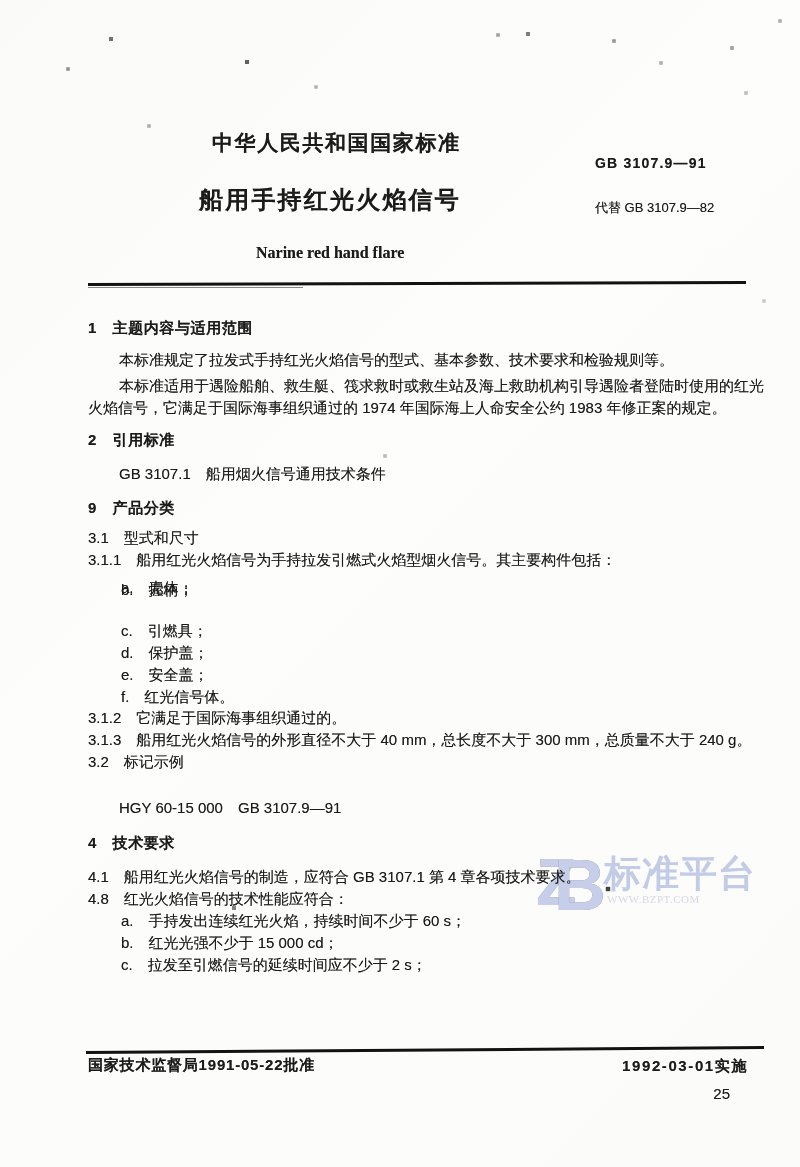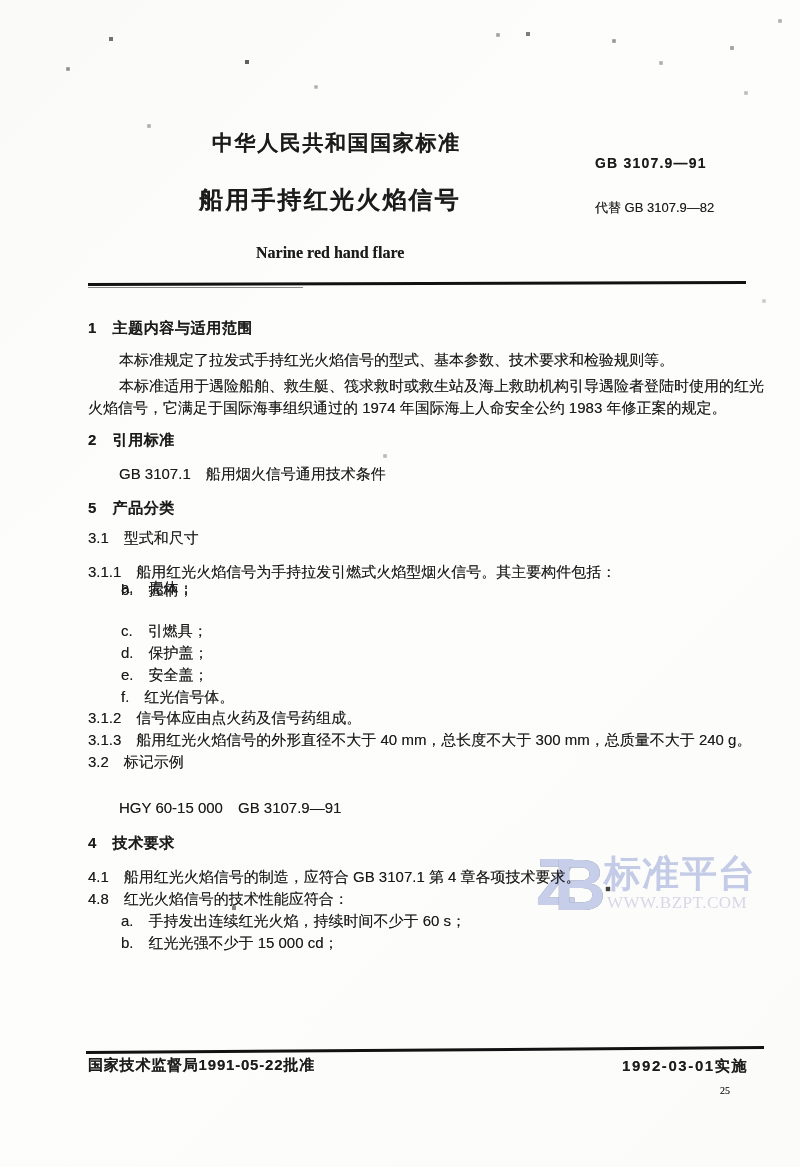--- a/index.html
+++ b/index.html
@@ -20,26 +20,26 @@
   .rule-top-echo{position:absolute;left:88px;top:287px;width:215px;height:1px;background:#3a3a3a;opacity:.6;}
   
   .bl{position:absolute;left:88px;font-size:15px;line-height:20px;white-space:nowrap;z-index:2;}
   .bl.h{font-weight:bold;letter-spacing:.6px;}
   .bl.ind{left:119px;}
   .bl.li{left:121px;}
   
   .wm{position:absolute;z-index:1;}
   .wm-logo{left:536px;top:843px;}
   .wm-name{left:604px;top:849px;font-size:37px;font-weight:bold;color:#c3cbe7;letter-spacing:1px;white-space:nowrap;text-shadow:none;}
-  .wm-url{left:607px;top:893px;font-size:17px;color:#d9d6e8;font-family:"Liberation Serif","DejaVu Serif",serif;letter-spacing:.5px;white-space:nowrap;text-shadow:none;}
+  .wm-url{left:607px;top:893px;font-size:11px;color:#d9d6e8;font-family:"Liberation Serif","DejaVu Serif",serif;letter-spacing:.5px;white-space:nowrap;text-shadow:none;}
   
   .rule-bot{position:absolute;left:86px;top:1051px;width:678px;height:2.5px;background:#121212;transform:rotate(-0.42deg);transform-origin:left center;}
   .approval{position:absolute;left:88px;top:1056px;font-size:15px;font-weight:bold;letter-spacing:.8px;white-space:nowrap;}
   .impl{position:absolute;right:52px;top:1057px;font-size:15px;font-weight:bold;letter-spacing:1.6px;white-space:nowrap;}
-  .pageno{position:absolute;right:70px;top:1085px;font-size:10px;font-family:Liberation Serif, serif;}
+  .pageno{position:absolute;right:70px;top:1085px;font-size:15px;}
   
   .specks{position:absolute;left:0;top:0;width:2px;height:2px;z-index:0;background:transparent;
     box-shadow:
       110px 38px 0 1px rgba(40,40,40,.65), 67px 68px 0 .8px rgba(40,40,40,.5),
       246px 61px 0 1px rgba(30,30,30,.7), 315px 86px 0 .7px rgba(60,60,60,.4),
       497px 34px 0 .8px rgba(50,50,50,.45), 527px 33px 0 1px rgba(40,40,40,.6),
       613px 40px 0 .8px rgba(50,50,50,.5), 660px 62px 0 .8px rgba(60,60,60,.4),
       731px 47px 0 .9px rgba(50,50,50,.45), 779px 20px 0 .8px rgba(60,60,60,.4),
       745px 92px 0 .8px rgba(70,70,70,.35), 607px 888px 0 1.2px rgba(20,20,20,.8),
       233px 907px 0 1px rgba(30,30,30,.55), 384px 455px 0 .8px rgba(60,60,60,.35),
@@ -66,37 +66,38 @@
   <div class="title-en">Narine red hand flare</div>
   <div class="rule-top"></div>
   <div class="rule-top-echo"></div>
 
   <div class="bl h" style="top:318px">1　主题内容与适用范围</div>
   <div class="bl ind" style="top:376px">本标准适用于遇险船舶、救生艇、筏求救时或救生站及海上救助机构引导遇险者登陆时使用的红光</div>
   <div class="bl ind" style="top:350px">本标准规定了拉发式手持红光火焰信号的型式、基本参数、技术要求和检验规则等。</div>
   <div class="bl" style="top:398px">火焰信号，它满足于国际海事组织通过的 1974 年国际海上人命安全公约 1983 年修正案的规定。</div>
   <div class="bl h" style="top:430px">2　引用标准</div>
   <div class="bl ind" style="top:464px">GB 3107.1　船用烟火信号通用技术条件</div>
-  <div class="bl h" style="top:498px">5　产品分类</div>
+  <div class="bl h" style="top:498px">9　产品分类</div>
   <div class="bl" style="top:528px">3.1　型式和尺寸</div>
-  <div class="bl" style="top:562px">3.1.1　船用红光火焰信号为手持拉发引燃式火焰型烟火信号。其主要构件包括：</div>
+  <div class="bl" style="top:550px">3.1.1　船用红光火焰信号为手持拉发引燃式火焰型烟火信号。其主要构件包括：</div>
   <div class="bl li" style="top:578px">a.　壳体；</div>
   <div class="bl li" style="top:580px">b.　握柄；</div>
   <div class="bl li" style="top:621px">c.　引燃具；</div>
   <div class="bl li" style="top:643px">d.　保护盖；</div>
   <div class="bl li" style="top:665px">e.　安全盖；</div>
   <div class="bl li" style="top:687px">f.　红光信号体。</div>
-  <div class="bl" style="top:708px">3.1.2　信号体应由点火药及信号药组成。</div>
+  <div class="bl" style="top:708px">3.1.2　它满足于国际海事组织通过的。</div>
   <div class="bl" style="top:730px">3.1.3　船用红光火焰信号的外形直径不大于 40 mm，总长度不大于 300 mm，总质量不大于 240 g。</div>
   <div class="bl" style="top:752px">3.2　标记示例</div>
   <div class="bl ind" style="top:798px">HGY 60-15 000　GB 3107.9—91</div>
   <div class="bl h" style="top:833px">4　技术要求</div>
   <div class="bl" style="top:867px">4.1　船用红光火焰信号的制造，应符合 GB 3107.1 第 4 章各项技术要求。</div>
   <div class="bl" style="top:889px">4.8　红光火焰信号的技术性能应符合：</div>
   <div class="bl li" style="top:911px">a.　手持发出连续红光火焰，持续时间不少于 60 s；</div>
   <div class="bl li" style="top:933px">b.　红光光强不少于 15 000 cd；</div>
+  <div class="bl li" style="top:955px">c.　拉发至引燃信号的延续时间应不少于 2 s；</div>
 
   <div class="rule-bot"></div>
   <div class="approval">国家技术监督局1991-05-22批准</div>
   <div class="impl">1992-03-01实施</div>
   <div class="pageno">25</div>
 
 </div>
 
 </body></html>

